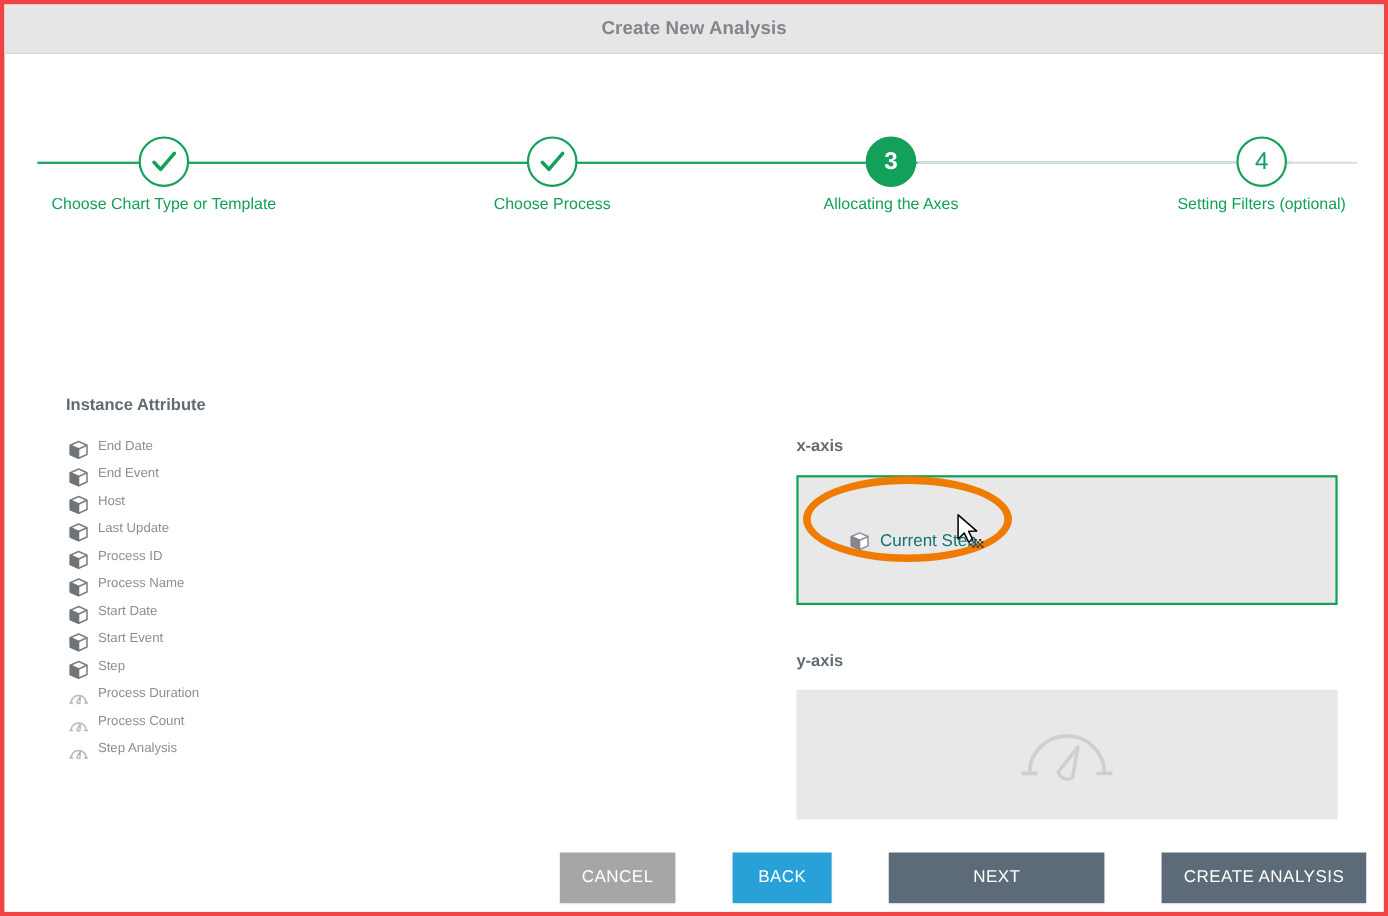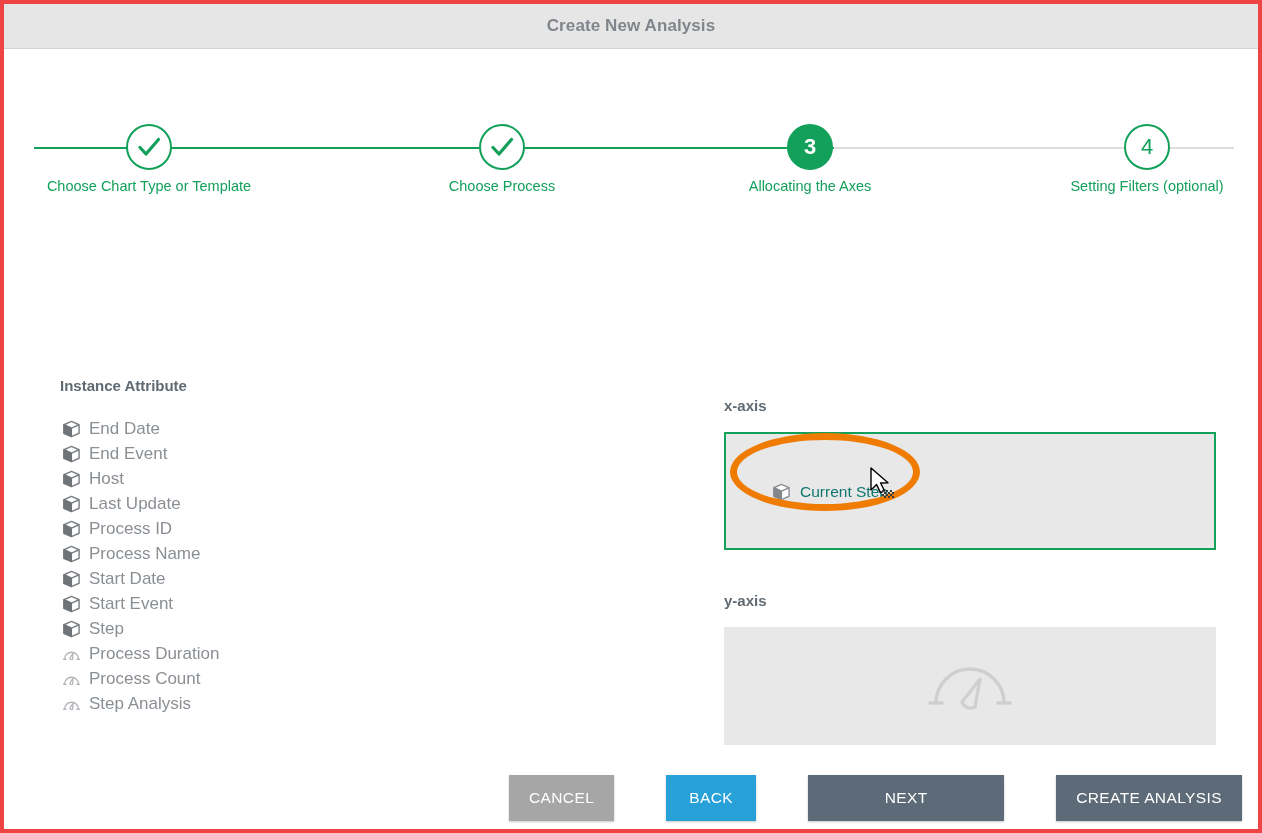--- a/index.html
+++ b/index.html
@@ -94,36 +94,36 @@
   .check svg { display: block; }
 
   
   .content {
     position: relative;
     padding: 0;
   }
   .col-left {
     position: absolute;
     left: 56px;
-    top: 208px;
+    top: 191px;
     width: 560px;
   }
   .section-title {
     font-size: 15px;
     font-weight: bold;
     color: #606a72;
     margin: 0 0 22px 0;
   }
   .attr-list { list-style: none; margin: 0; padding: 0; }
   .attr-item {
     display: flex;
-    align-items: center;
+    align-items: flex-start;
     height: 25px;
     color: #8a8f94;
-    font-size: 17px;
+    font-size: 12px;
     cursor: pointer;
     user-select: none;
   }
   .attr-icon {
     width: 22px;
     height: 20px;
     margin-right: 7px;
     flex: 0 0 auto;
     display: flex;
     align-items: center;

